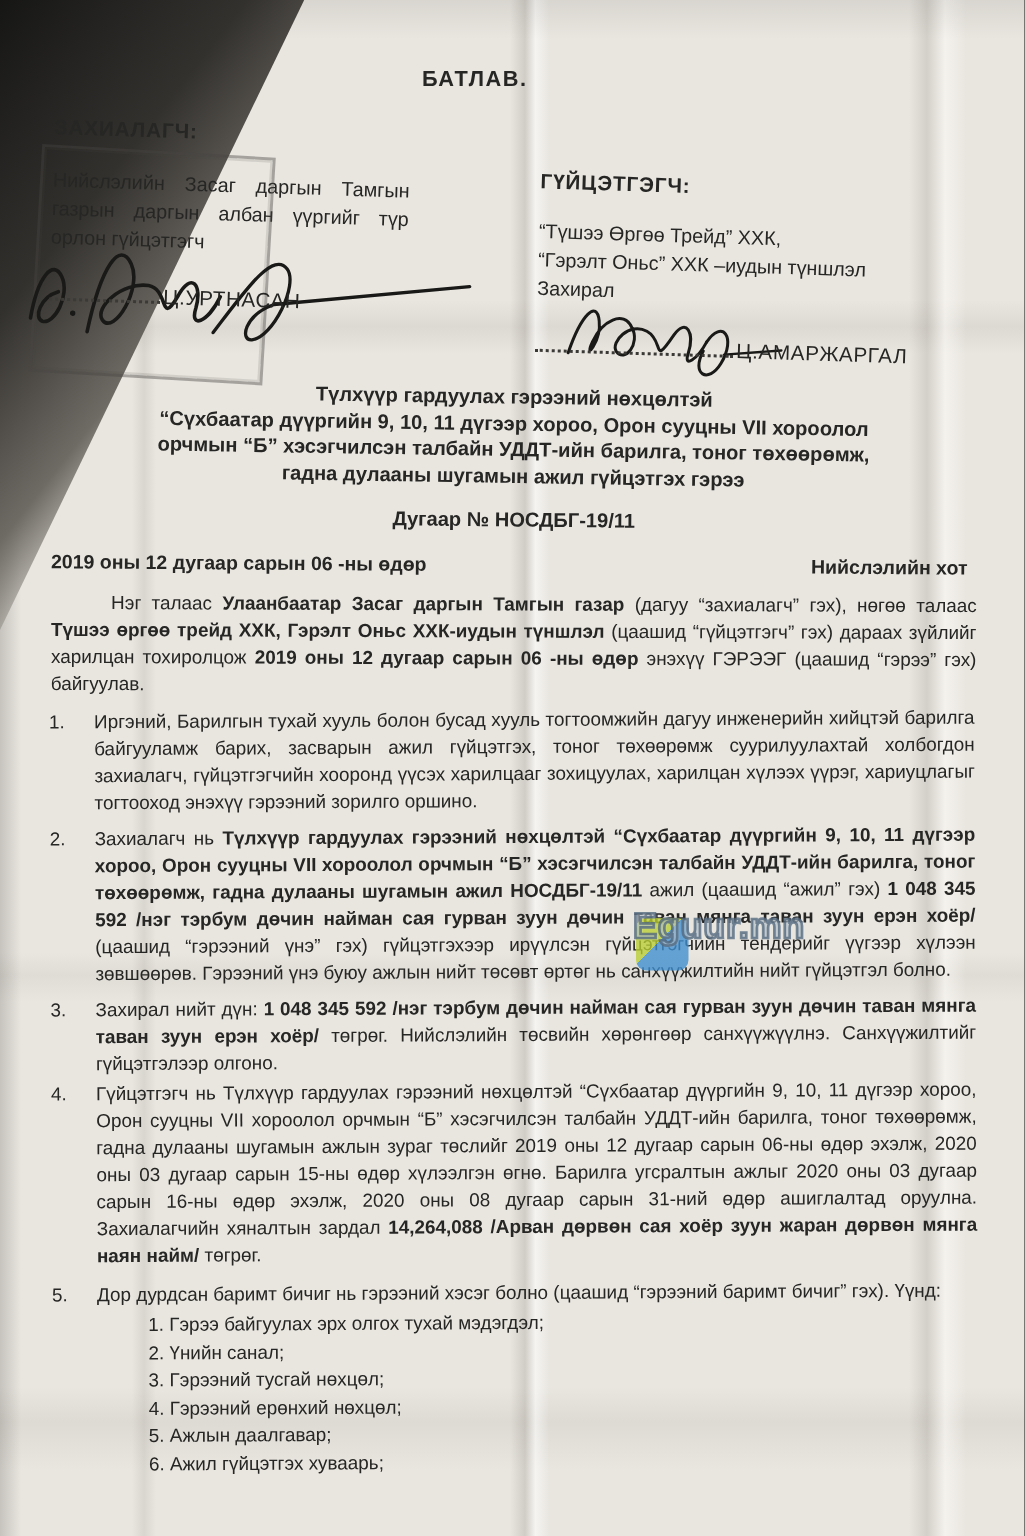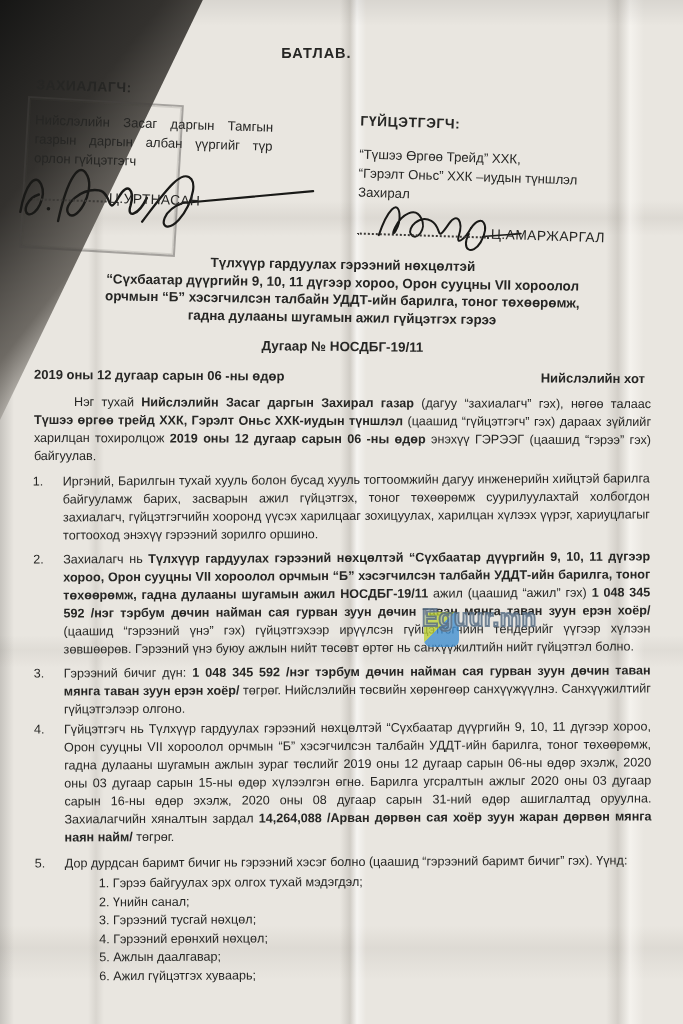--- a/index.html
+++ b/index.html
@@ -110,37 +110,37 @@
         <div class="wrap">“Сүхбаатар дүүргийн 9, 10, 11 дүгээр хороо, Орон сууцны VII хороолол орчмын “Б” хэсэгчилсэн талбайн УДДТ-ийн барилга, тоног төхөөрөмж, гадна дулааны шугамын ажил гүйцэтгэх гэрээ</div>
       </div>
 
       <div class="doc-number">Дугаар № НОСДБГ-19/11</div>
 
       <div class="dateline">
         <span>2019 оны 12 дугаар сарын 06 -ны өдөр</span>
         <span>Нийслэлийн хот</span>
       </div>
 
-      <p class="preamble"><span>Нэг тухай </span><b>Нийслэлийн Засаг даргын Захирал газар</b><span> (дагуу “захиалагч” гэх), нөгөө талаас </span><b>Түшээ өргөө трейд ХХК, Гэрэлт Оньс ХХК-иудын түншлэл</b><span> (цаашид “гүйцэтгэгч” гэх) дараах зүйлийг харилцан тохиролцож </span><b>2019 оны 12 дугаар сарын 06 -ны өдөр</b><span> энэхүү ГЭРЭЭГ (цаашид “гэрээ” гэх) байгуулав.</span></p>
+      <p class="preamble"><span>Нэг талаас </span><b>Улаанбаатар Засаг даргын Тамгын газар</b><span> (дагуу “захиалагч” гэх), нөгөө талаас </span><b>Түшээ өргөө трейд ХХК, Гэрэлт Оньс ХХК-иудын түншлэл</b><span> (цаашид “гүйцэтгэгч” гэх) дараах зүйлийг харилцан тохиролцож </span><b>2019 оны 12 дугаар сарын 06 -ны өдөр</b><span> энэхүү ГЭРЭЭГ (цаашид “гэрээ” гэх) байгуулав.</span></p>
 
       <div class="clauses">
 
         <div class="clause mb1">
           <span class="cnum">1.</span>
           <span class="ctext">Иргэний, Барилгын тухай хууль болон бусад хууль тогтоомжийн дагуу инженерийн хийцтэй барилга байгууламж барих, засварын ажил гүйцэтгэх, тоног төхөөрөмж суурилуулахтай холбогдон захиалагч, гүйцэтгэгчийн хооронд үүсэх харилцааг зохицуулах, харилцан хүлээх үүрэг, хариуцлагыг тогтооход энэхүү гэрээний зорилго оршино.</span>
         </div>
 
         <div class="clause mb2">
           <span class="cnum">2.</span>
           <span class="ctext"><span>Захиалагч нь </span><b>Түлхүүр гардуулах гэрээний нөхцөлтэй “Сүхбаатар дүүргийн 9, 10, 11 дүгээр хороо, Орон сууцны VII хороолол орчмын “Б” хэсэгчилсэн талбайн УДДТ-ийн барилга, тоног төхөөрөмж, гадна дулааны шугамын ажил НОСДБГ-19/11</b><span> ажил (цаашид “ажил” гэх) </span><b>1 048 345 592 /нэг тэрбум дөчин найман сая гурван зуун дөчин таван мянга таван зуун ерэн хоёр/</b><span> (цаашид “гэрээний үнэ” гэх) гүйцэтгэхээр ирүүлсэн гүйцэтгэгчийн тендерийг үүгээр хүлээн зөвшөөрөв. Гэрээний үнэ буюу ажлын нийт төсөвт өртөг нь санхүүжилтийн нийт гүйцэтгэл болно.</span></span>
         </div>
 
         <div class="clause mb3">
           <span class="cnum">3.</span>
-          <span class="ctext"><span>Гэрээний бичиг дүн: </span><b>1 048 345 592 /нэг тэрбум дөчин найман сая гурван зуун дөчин таван мянга таван зуун ерэн хоёр/</b><span> төгрөг. Нийслэлийн төсвийн хөрөнгөөр санхүүжүүлнэ. Санхүүжилтийг гүйцэтгэлээр олгоно.</span></span>
+          <span class="ctext"><span>Захирал нийт дүн: </span><b>1 048 345 592 /нэг тэрбум дөчин найман сая гурван зуун дөчин таван мянга таван зуун ерэн хоёр/</b><span> төгрөг. Нийслэлийн төсвийн хөрөнгөөр санхүүжүүлнэ. Санхүүжилтийг гүйцэтгэлээр олгоно.</span></span>
         </div>
 
         <div class="clause mb4">
           <span class="cnum">4.</span>
           <span class="ctext"><span>Гүйцэтгэгч нь Түлхүүр гардуулах гэрээний нөхцөлтэй “Сүхбаатар дүүргийн 9, 10, 11 дүгээр хороо, Орон сууцны VII хороолол орчмын “Б” хэсэгчилсэн талбайн УДДТ-ийн барилга, тоног төхөөрөмж, гадна дулааны шугамын ажлын зураг төслийг 2019 оны 12 дугаар сарын 06-ны өдөр эхэлж, 2020 оны 03 дугаар сарын 15-ны өдөр хүлээлгэн өгнө. Барилга угсралтын ажлыг 2020 оны 03 дугаар сарын 16-ны өдөр эхэлж, 2020 оны 08 дугаар сарын 31-ний өдөр ашиглалтад оруулна. Захиалагчийн хяналтын зардал </span><b>14,264,088 /Арван дөрвөн сая хоёр зуун жаран дөрвөн мянга наян найм/</b><span> төгрөг.</span></span>
         </div>
 
         <div class="clause">
           <span class="cnum">5.</span>
           <span class="ctext">Дор дурдсан баримт бичиг нь гэрээний хэсэг болно (цаашид “гэрээний баримт бичиг” гэх). Үүнд:</span>

